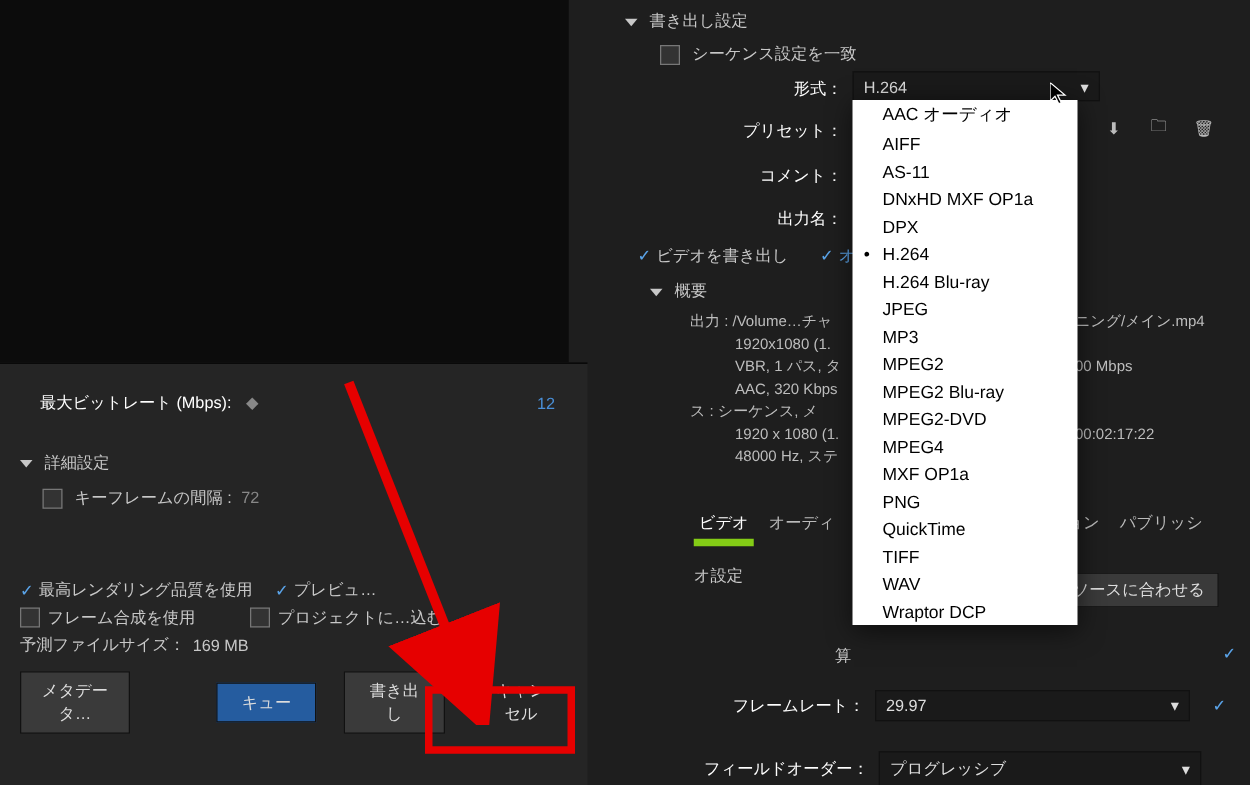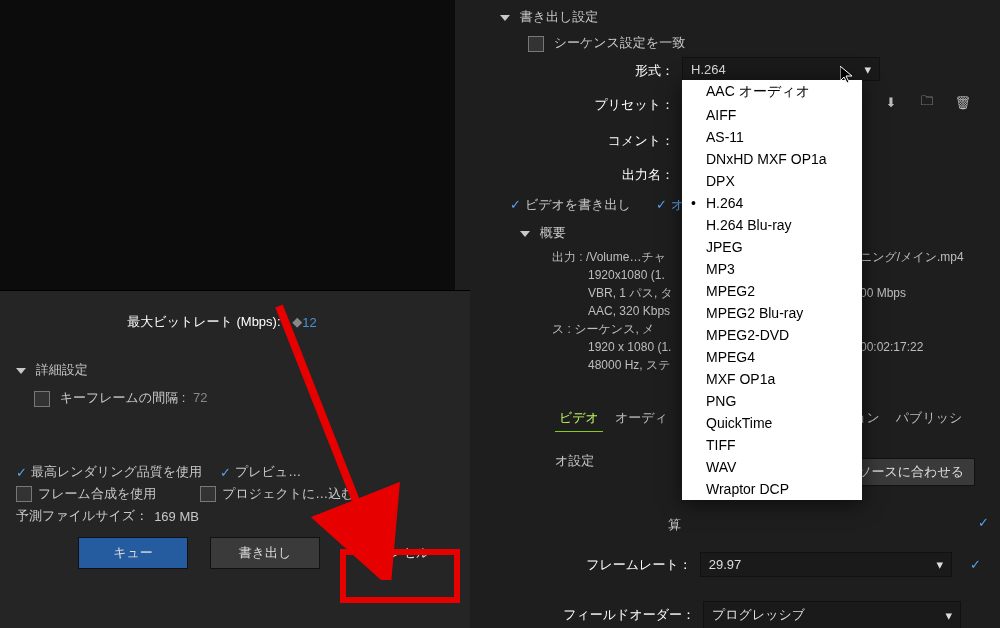--- a/index.html
+++ b/index.html
@@ -16,21 +16,21 @@
 .btn{background:#3a3a3a;color:#ddd;padding:6px 14px;border:1px solid #111;text-align:center;font-size:13px;cursor:pointer}
 .btn.primary{background:#255c9f}
 .iconbtn{display:inline-flex;width:22px;height:20px;align-items:center;justify-content:center;color:#bbb}
 .dropdown{position:absolute;left:682px;top:80px;width:180px;background:#fff;color:#000;box-shadow:0 4px 20px rgba(0,0,0,.6);font-size:14px;z-index:50}
 .dropdown .item{padding:3px 14px 3px 24px;position:relative}
 .dropdown .item.sel::before{content:"•";position:absolute;left:9px;top:3px}
 .format-select{position:absolute;left:682px;top:57px;width:180px;height:22px;background:#1a1a1a;color:#ddd;border:1px solid #111;display:flex;align-items:center;padding:0 8px;justify-content:space-between}
 .format-select .tri{color:#ddd}
 .tabrow{position:absolute;left:555px;top:405px;display:flex;gap:8px;font-size:13px}
 .tab{padding:4px 4px;color:#bbb}
-.tab.active{color:#bef264;border-bottom:1px solid #84cc16}
+.tab.active{color:#ffffff;border-bottom:6px solid #84cc16}
 .blur{color:#bdbdbd}
 .redbox{position:absolute;border:6px solid #e60000;}
 .arrow-svg{position:absolute;left:255px;top:300px;z-index:60;pointer-events:none}
 .mouseptr{position:absolute;left:840px;top:66px;color:#000;z-index:55;pointer-events:none}
 .bottom-right{position:absolute;left:555px;top:440px;width:430px}
 .select-dark{background:#1a1a1a;color:#ddd;padding:4px 8px;display:inline-flex;align-items:center;justify-content:space-between;border:1px solid #111}
 .trailcheck{position:absolute;color:#5aa3e8}
 </style>
 </head>
 <body>
@@ -119,21 +119,21 @@
   <div class="row" style="margin-top:24px">
     <div class="lbl" style="width:140px">フィールドオーダー：</div>
     <div class="select-dark" style="width:240px">
       <span>プログレッシブ</span>
           <span>▾</span>
     </div>
   </div>
 </div>
 
 <div class="left-panel">
-  <div class="row" style="padding:18px 16px 6px 0;justify-content:center">
+  <div class="row" style="padding:18px 16px 6px 32px;justify-content:space-between">
     <div>
       <span class="lbl">最大ビットレート (Mbps):</span>
       <span style="color:#888">◆</span>
     </div>
     <span style="color:#4a90d9;padding-right:10px">12</span>
   </div>
   <div style="padding:20px 16px 4px 16px">
     <span class="disclosure"></span>
     <span>詳細設定</span>
   </div>
@@ -156,20 +156,21 @@
           <span>フレーム合成を使用</span>
       <span style="width:44px"></span>
       <span class="check"></span>
           <span>プロジェクトに…込む</span>
     </div>
     <div class="row" style="margin-top:4px">
       <span>予測ファイルサイズ：</span>
       <span style="margin-left:6px">169 MB</span>
     </div>
     <div class="row" style="margin-top:12px;gap:22px">
+      <div class="btn" style="width:92px">メタデータ…</div>
       <div style="width:40px"></div>
       <div class="btn primary" style="width:80px">キュー</div>
       <div class="btn" style="width:80px">書き出し</div>
       <div class="btn" style="width:80px;background:transparent;border:none">キャンセル</div>
     </div>
   </div>
 </div>
 
 <div class="dropdown" id="fmt-dd">
       <div class="item">AAC オーディオ</div>

